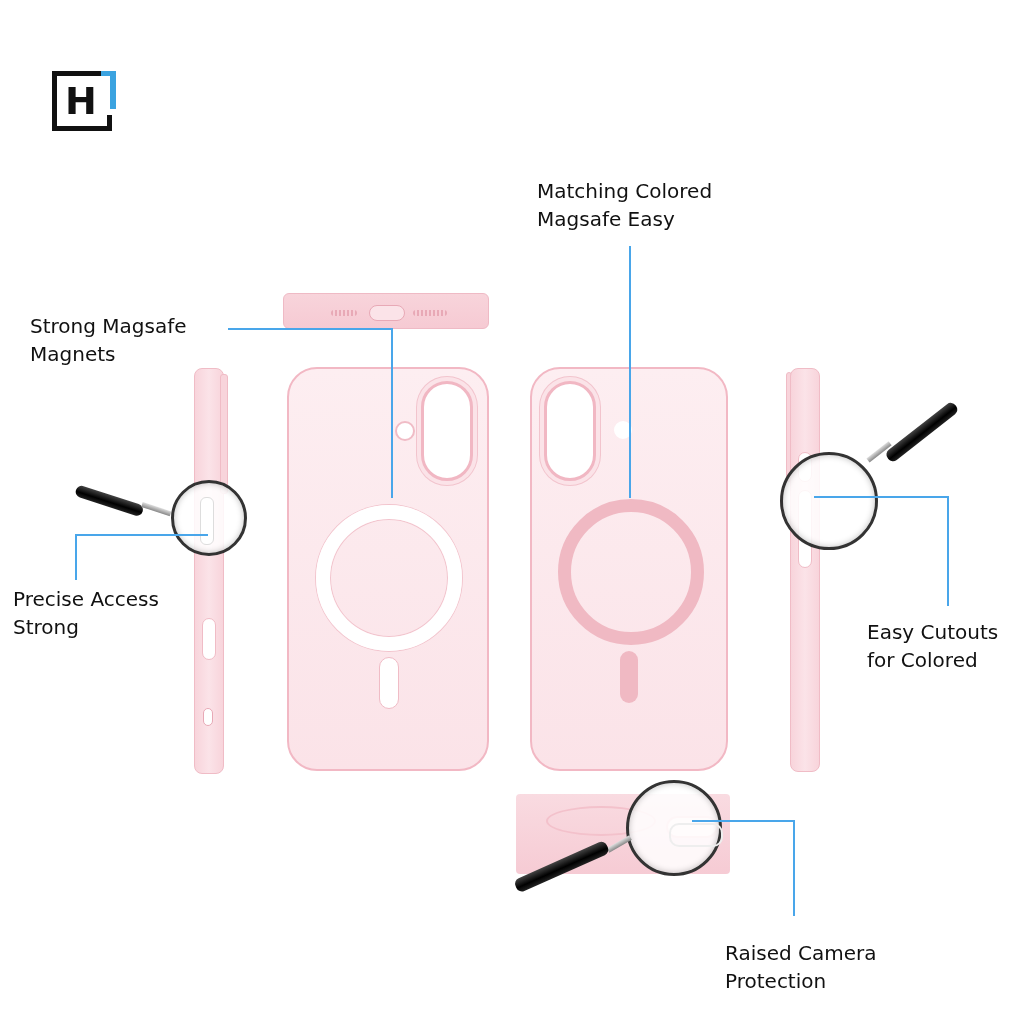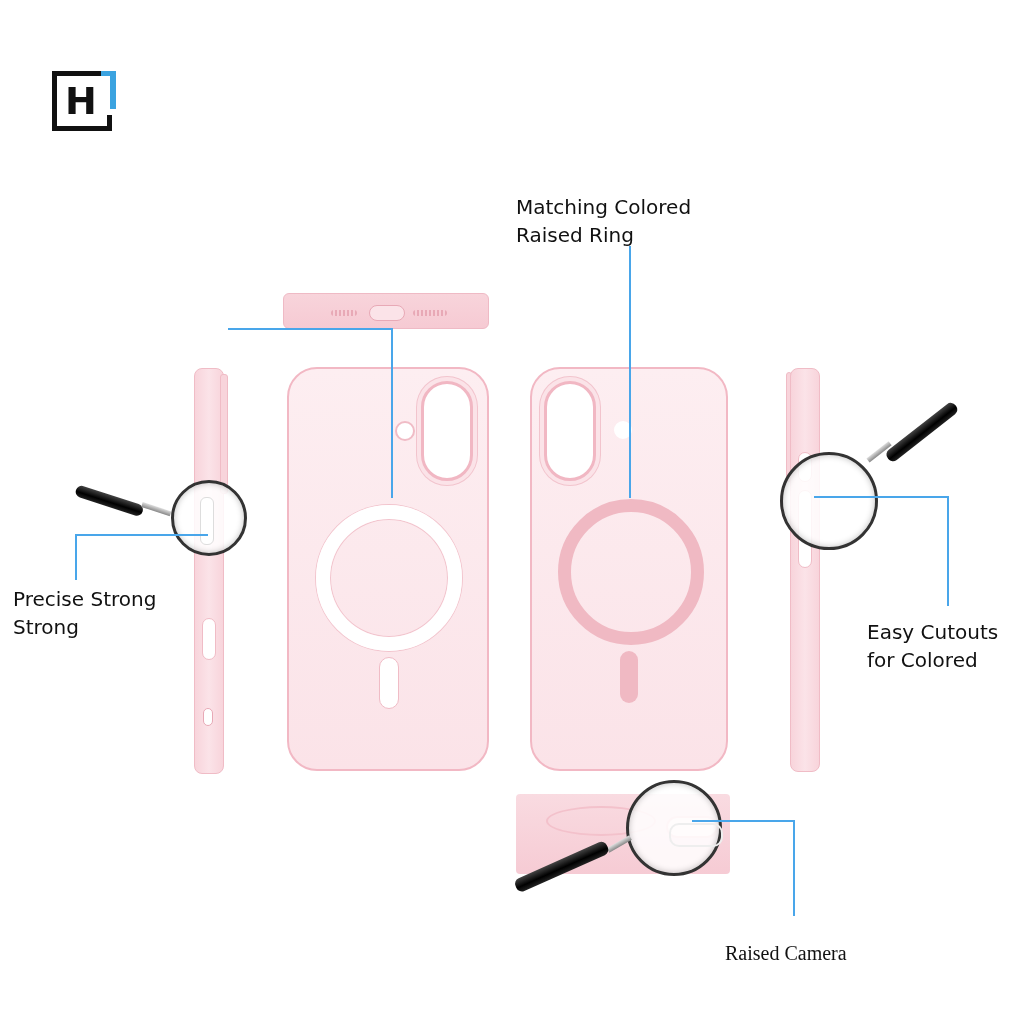--- a/index.html
+++ b/index.html
@@ -109,32 +109,35 @@
 <div class="abs line" style="left:76px;top:534px;width:132px;height:2px;"></div>
 <div class="abs line" style="left:75px;top:534px;width:2px;height:46px;"></div>
 
 <div class="abs line" style="left:814px;top:496px;width:134px;height:2px;"></div>
 <div class="abs line" style="left:947px;top:496px;width:2px;height:110px;"></div>
 
 <div class="abs line" style="left:692px;top:820px;width:102px;height:2px;"></div>
 <div class="abs line" style="left:793px;top:820px;width:2px;height:96px;"></div>
 
 <div class="abs label" style="left:30px;top:312px;">
+  <div>Strong Magsafe</div>
+  <div>Magnets</div>
 </div>
 
-<div class="abs label" style="left:516px;top:177px;margin-top:16px;">
+<div class="abs label" style="left:537px;top:177px;">
   <div>Matching Colored</div>
-  <div>Raised Ring</div>
+  <div>Magsafe Easy</div>
 </div>
 
 <div class="abs label" style="left:13px;top:585px;">
-  <div>Precise Strong</div>
+  <div>Precise Access</div>
   <div>Strong</div>
 </div>
 
 <div class="abs label" style="left:867px;top:618px;">
   <div>Easy Cutouts</div>
   <div>for Colored</div>
 </div>
 
-<div class="abs label" style="left:725px;top:939px;font-family:Liberation Serif, serif;">
+<div class="abs label" style="left:725px;top:939px;">
   <div>Raised Camera</div>
+  <div>Protection</div>
 </div>
 
 </body></html>

